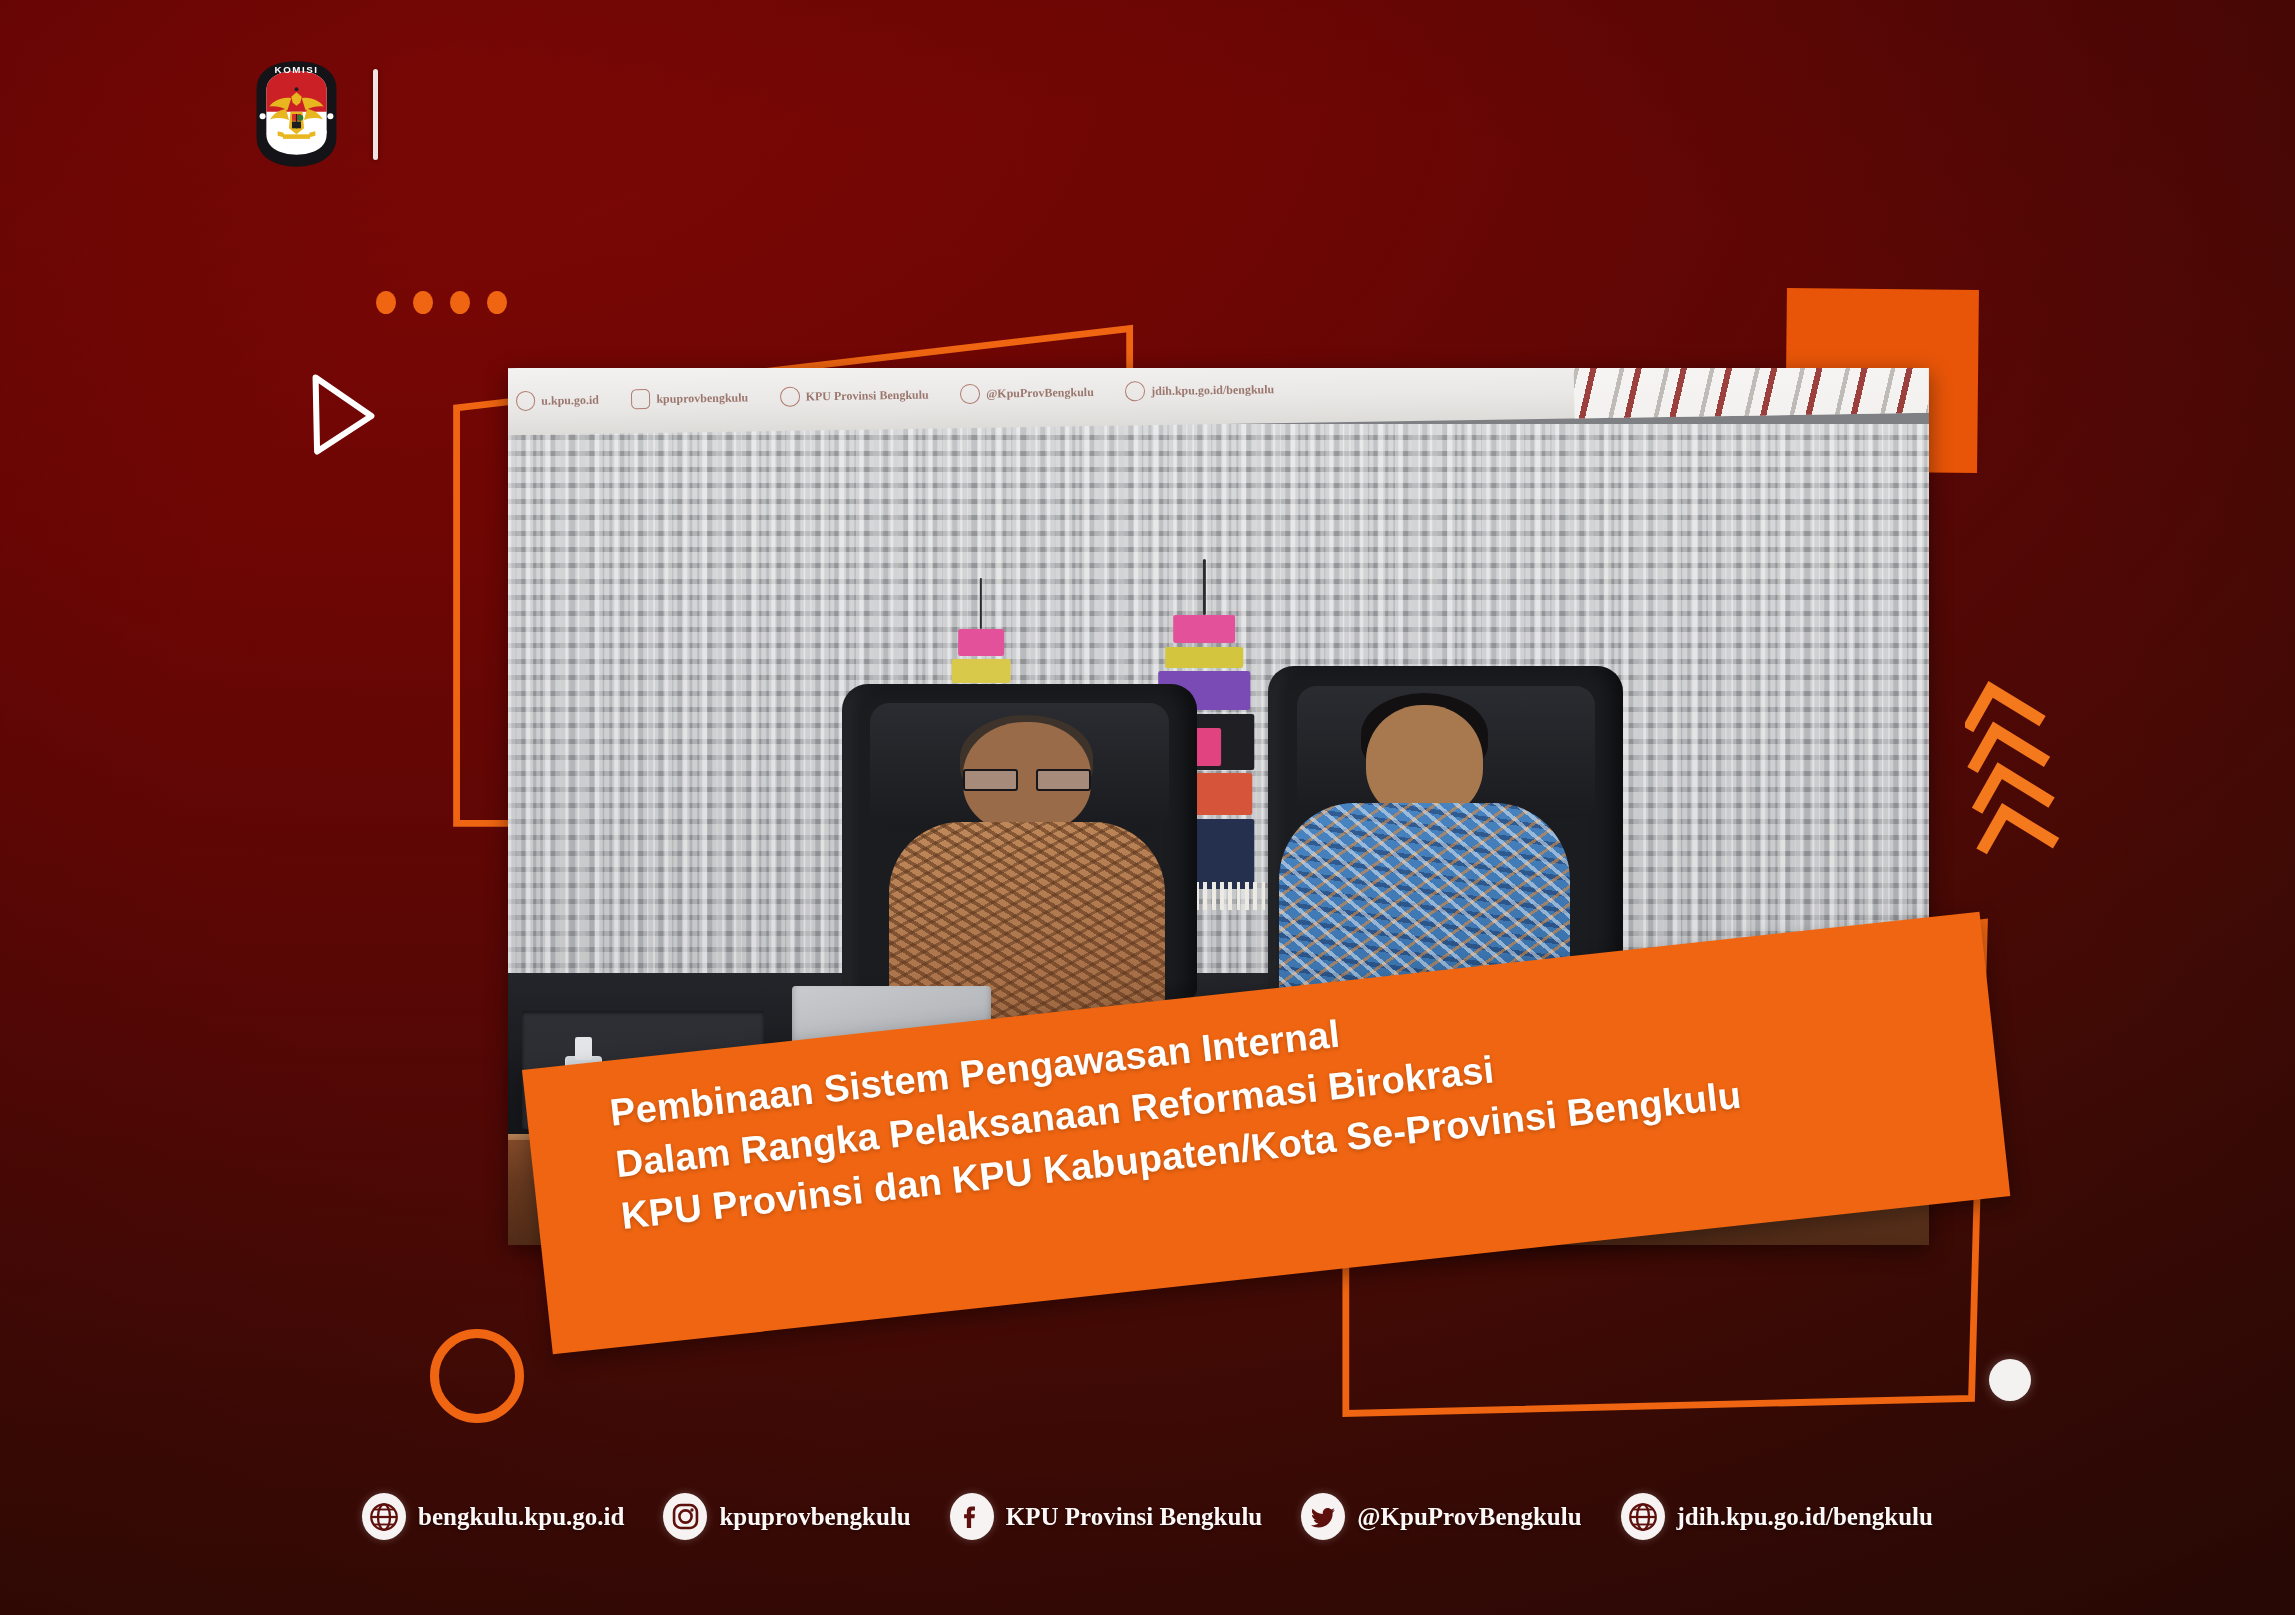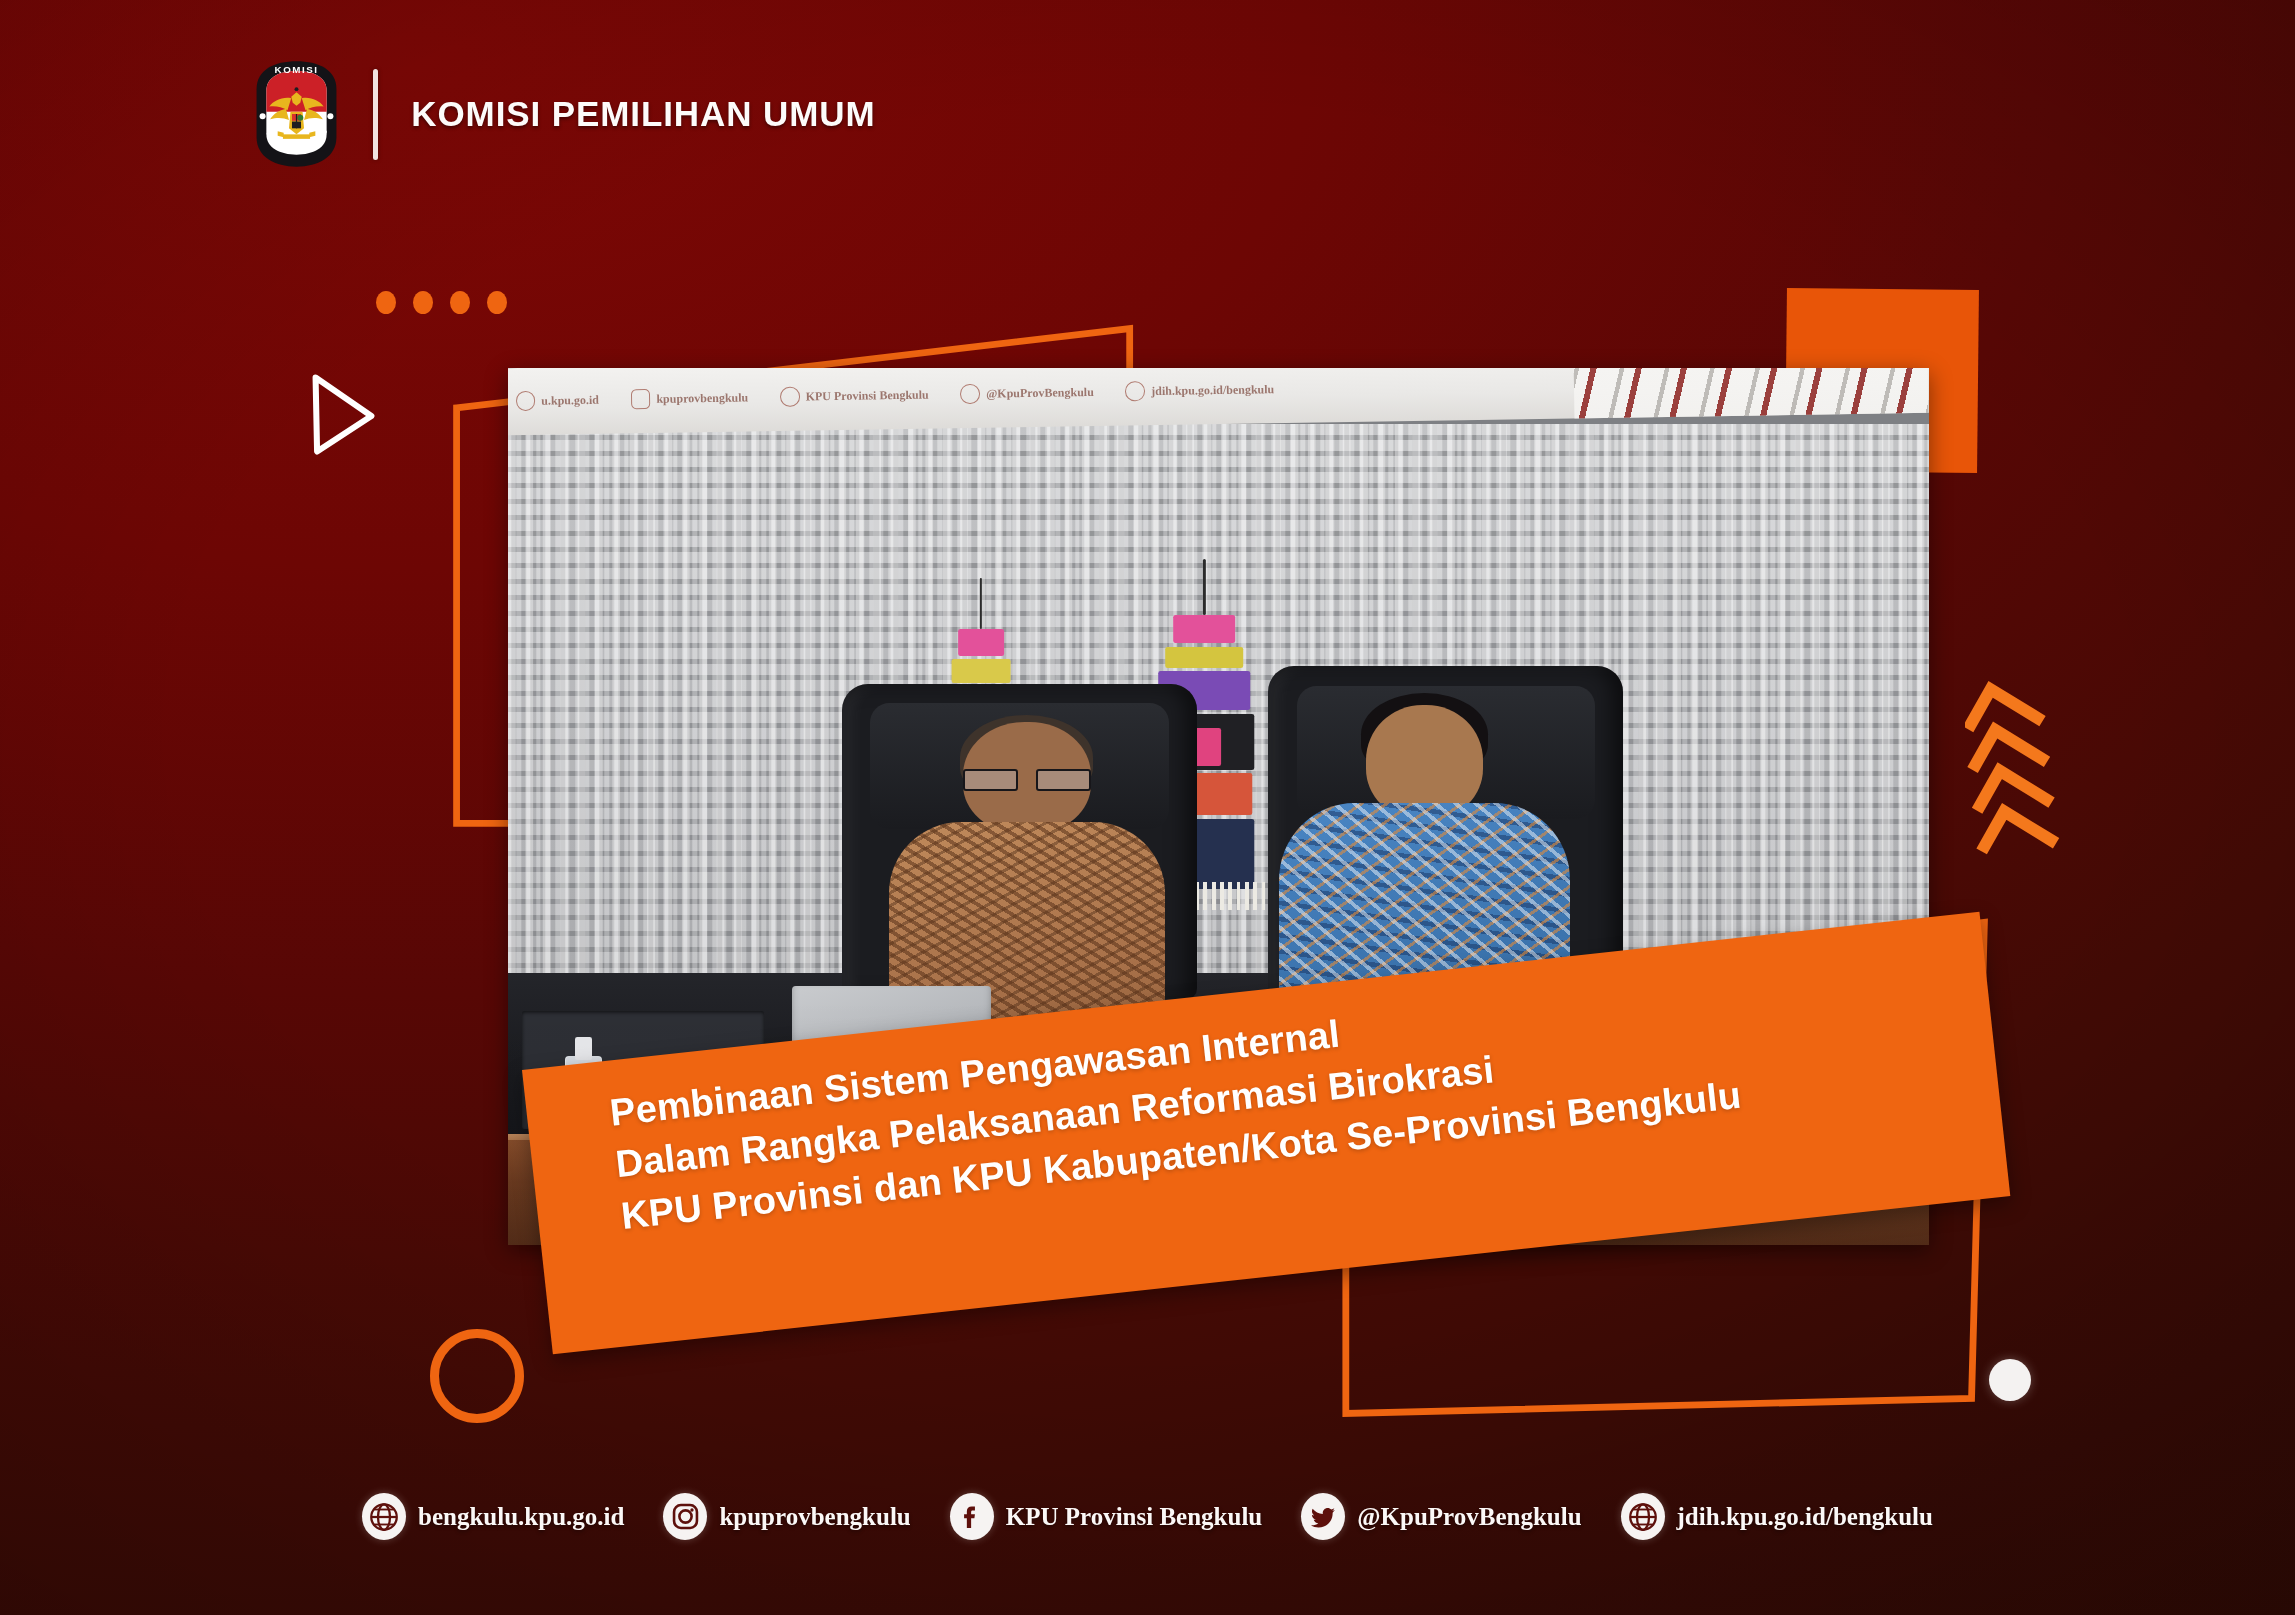--- a/index.html
+++ b/index.html
@@ -343,21 +343,20 @@
       <path id="arcP" d="M20 92 A 47 50 0 0 0 106 92" fill="none"></path>
       <text font-family="Liberation Sans, sans-serif" font-size="11.5" font-weight="bold" fill="#ffffff" letter-spacing="2.6">
         <textPath href="#arcP" startOffset="6%">PEMILIHAN UMUM</textPath>
       </text>
     </svg>
   </div>
 
   <div class="logo-sep"></div>
 
   <div class="header-text">
-    <div class="line">KOMISI PEMILIHAN UMUM</div>
   </div>
 </div>
 
 <div class="dots">
   <i></i>
   <i></i>
   <i></i>
   <i></i>
 </div>
 

